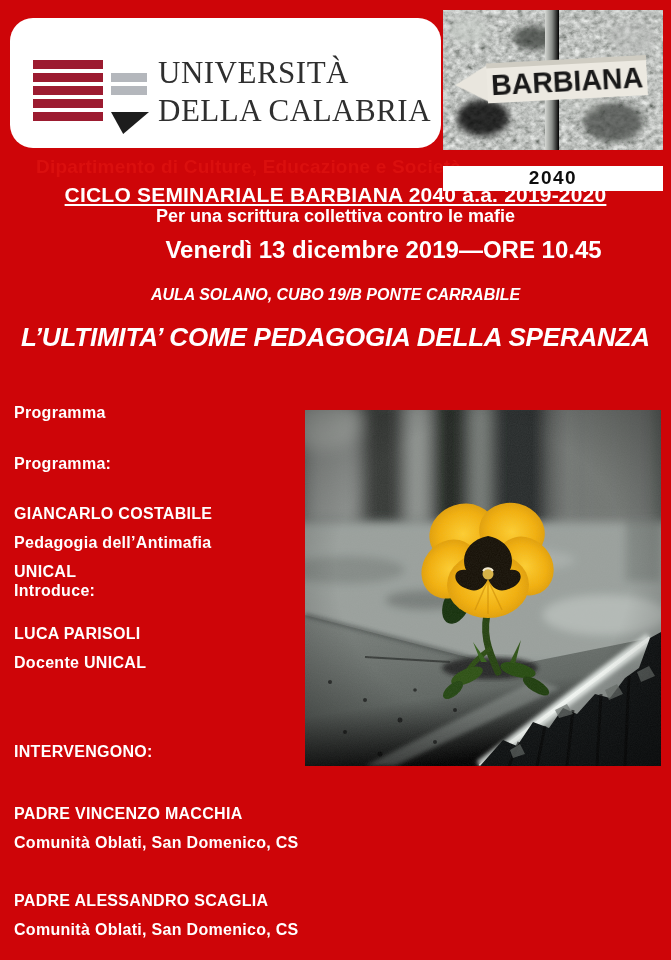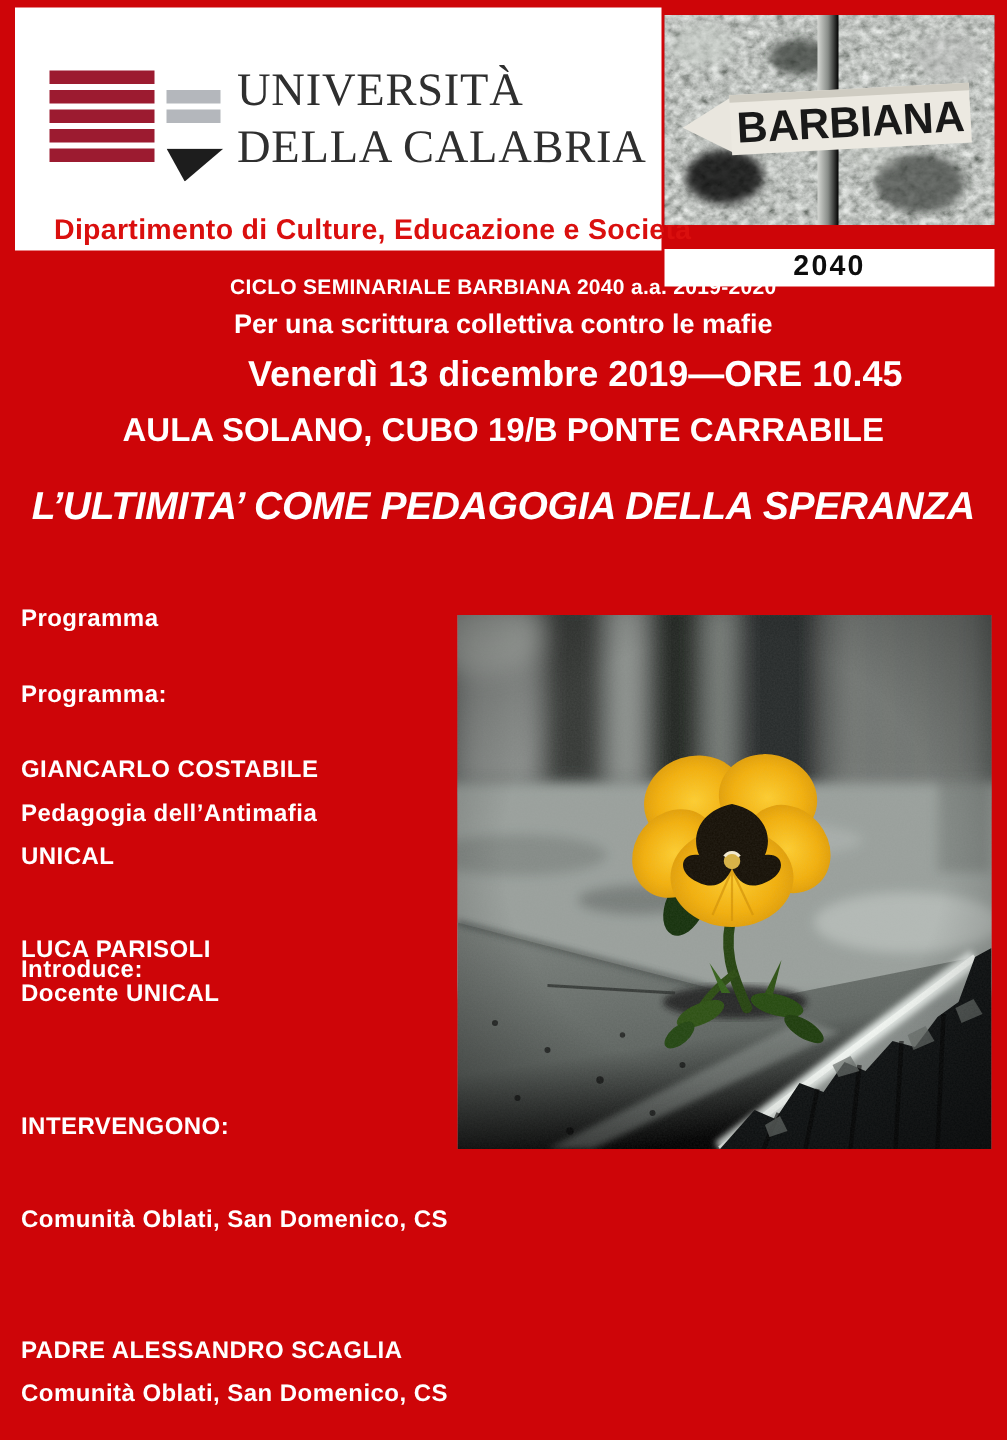--- a/index.html
+++ b/index.html
@@ -1,47 +1,47 @@
 <!DOCTYPE html>
 <html><head>
 <meta charset="utf-8">
 <style>
   html,body{margin:0;padding:0;background:#ce0508;}
   .poster{position:relative;width:671px;height:960px;background:#ce0508;overflow:hidden;
           font-family:"Liberation Sans",sans-serif;}
   
-  .header-box{position:absolute;left:10px;top:5px;width:431px;height:162px;background:#ffffff;}
+  .header-box{position:absolute;left:10px;top:18px;width:431px;height:130px;background:#ffffff;border-radius:23px;}
   .logo{position:absolute;left:23px;top:42px;width:112px;height:76px;}
   .logo .bar{position:absolute;left:0;width:70px;height:9px;background:#9c1b30;}
   .logo .gray{position:absolute;left:78px;width:36px;height:9px;background:#b4b7bc;}
   .logo .tri{position:absolute;left:78px;top:52px;width:38px;height:22px;background:#1d1d1d;
              clip-path:polygon(0 0,100% 0,32% 100%);}
   .uni-name{position:absolute;left:148px;top:36px;font-family:"Liberation Serif",serif;
             font-size:31px;line-height:38px;color:#2f2f2f;letter-spacing:.5px;white-space:nowrap;}
   .dept{position:absolute;left:26px;top:138px;font-size:19px;font-weight:bold;color:#da0f0e;
         letter-spacing:.2px;white-space:nowrap;}
   
   .barbiana{position:absolute;left:443px;top:10px;width:220px;height:165px;}
   .barbiana svg{display:block;}
   .year-strip{width:220px;height:25px;background:#ffffff;text-align:center;font-weight:bold;
               font-size:19px;line-height:24px;color:#0d0d0d;letter-spacing:1.5px;margin-top:16px;}
   
   .cline{position:absolute;left:0;width:671px;text-align:center;color:#ffffff;font-weight:bold;white-space:nowrap;}
-  .series{top:183px;font-size:14px;letter-spacing:.2px;}
+  .series{top:183px;font-size:21px;letter-spacing:.2px;text-decoration:underline;}
   .subtitle{top:206px;font-size:18px;}
   .datetime{top:236px;font-size:24px;margin-left:48px;}
-  .venue{top:274px;font-size:22px;}
+  .venue{top:286px;font-size:16px;font-style:italic;}
   .lecture{top:322px;font-size:26px;font-style:italic;letter-spacing:-0.2px;text-align:center;}
   
   .prog{position:absolute;left:14px;color:#ffffff;font-weight:bold;font-size:16px;
         letter-spacing:.3px;line-height:29px;white-space:nowrap;}
   .p-heading{top:398px;}
   .p-coordina{top:449px;}
   .p-coord-group{top:499px;}
-  .p-introduce{top:632px;}
+  .p-introduce{top:576px;}
   .p-intro-group{top:619px;}
   .p-intervengono{top:737px;}
   .p-speaker1{top:799px;}
   .p-speaker2{top:886px;}
   
   .flower{position:absolute;left:305px;top:410px;width:356px;height:356px;}
 </style>
 </head>
 <body>
 
@@ -115,20 +115,21 @@
     <div>Pedagogia dell’Antimafia</div>
     <div>UNICAL</div>
   </div>
   <div class="prog p-introduce">Introduce:</div>
   <div class="prog p-intro-group">
     <div>LUCA PARISOLI</div>
     <div>Docente UNICAL</div>
   </div>
   <div class="prog p-intervengono">INTERVENGONO:</div>
   <div class="prog p-speaker1">
+    <div>PADRE VINCENZO MACCHIA</div>
     <div>Comunità Oblati, San Domenico, CS</div>
   </div>
   <div class="prog p-speaker2">
     <div>PADRE ALESSANDRO SCAGLIA</div>
     <div>Comunità Oblati, San Domenico, CS</div>
   </div>
 
   <div class="flower">
     <svg viewBox="0 0 356 356" width="356" height="356">
       <defs>

